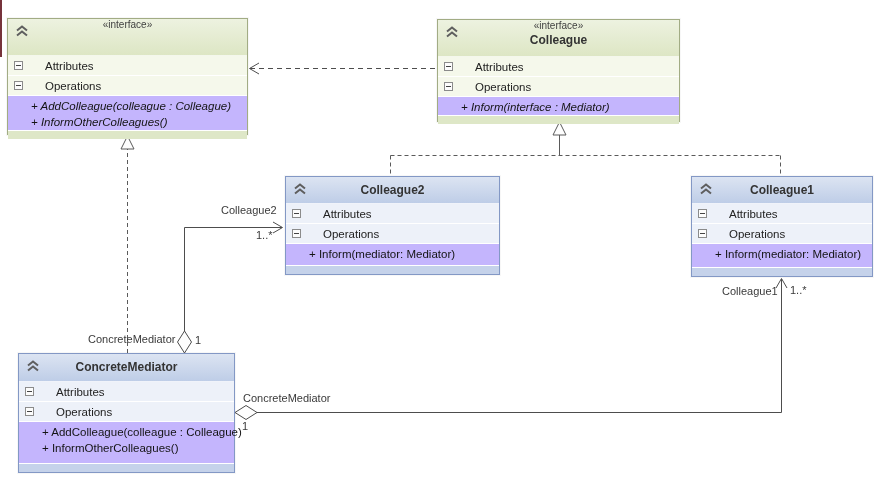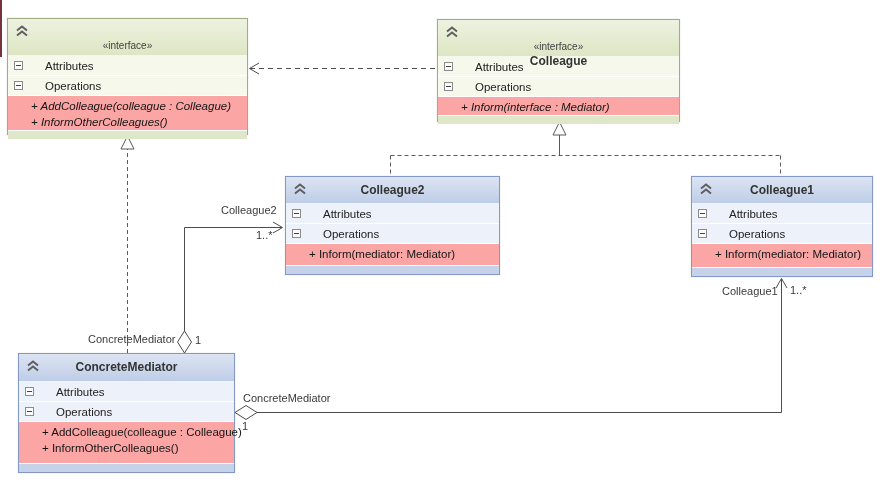--- a/index.html
+++ b/index.html
@@ -17,36 +17,36 @@
   .uml-box{position:absolute;display:flex;flex-direction:column;box-sizing:border-box;
     background:#FDFDFB;box-shadow:0 0 0 1px rgba(0,0,0,0.03);}
   .uml-box.green{border:1px solid #A2AC84;}
   .uml-box.blue{border:1px solid #8398C5;}
 
   .hdr{position:relative;flex:0 0 auto;text-align:center;}
   .green .hdr{background:linear-gradient(#EDF2E0,#DDE6C4);border-bottom:1px solid #F4F7EC;}
   .blue  .hdr{background:linear-gradient(#DCE4F2,#BECDE7);border-bottom:1px solid #F0F3FA;}
   .hdr.two{height:36px;}
   .hdr.one{height:26px;}
-  .stereo{font-size:10px;color:#3F3F3F;padding-top:21px;line-height:12px;}
+  .stereo{font-size:10px;color:#3F3F3F;padding-top:0;line-height:12px;}
   .title{font-size:12px;font-weight:bold;color:#333;line-height:16px;}
   .hdr.one .title{line-height:26px;}
 
   .chev{position:absolute;left:6px;top:5px;width:16px;height:14px;cursor:pointer;}
   .chev svg{display:block;}
 
   .row{flex:0 0 19px;display:flex;align-items:center;gap:22px;padding-left:6px;
     border-bottom:1px solid #fff;font-size:11.5px;color:#222;}
   .green .row{background:#F5F8EB;}
   .blue  .row{background:#EDF1F9;}
   .exp{flex:0 0 auto;width:9px;height:9px;box-sizing:border-box;border:1px solid #8B8B8B;
     background:#FCFCFC;cursor:pointer;}
   .exp::after{content:"";display:block;width:5px;height:1px;background:#444;margin:3px auto 0;}
 
-  .members{flex:1 1 auto;background:#fca5a5;padding:2px 0 0 0;}
+  .members{flex:1 1 auto;background:#c4b5fd;padding:2px 0 0 0;}
   .member{font-size:11.5px;line-height:14px;padding:1px 2px 1px 23px;color:#141414;white-space:nowrap;}
   .members.it .member{font-style:italic;}
 
   .ftr{flex:0 0 8px;border-top:1px solid #fff;}
   .green .ftr{background:#DEE7C7;}
   .blue  .ftr{background:#C5D2EA;}
 
   
   .edge-label{position:absolute;font-size:11px;color:#3A3A3A;white-space:nowrap;line-height:12px;}
 </style>

